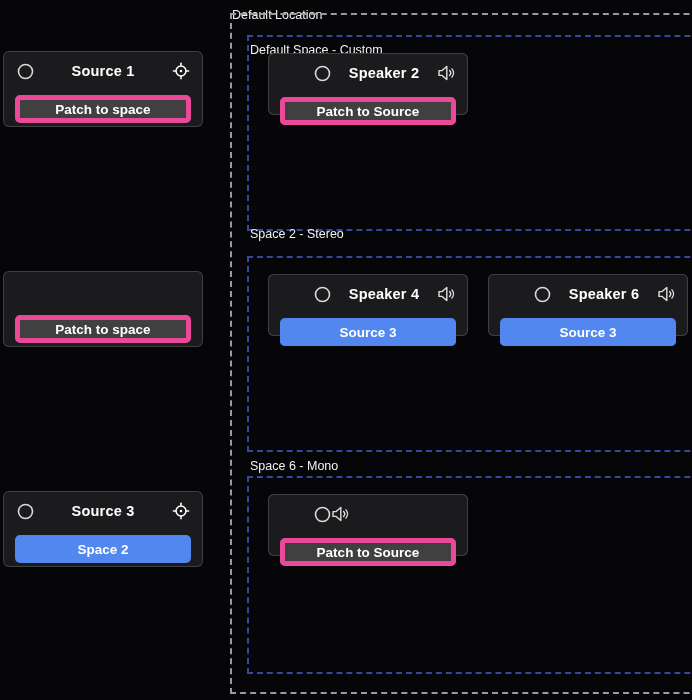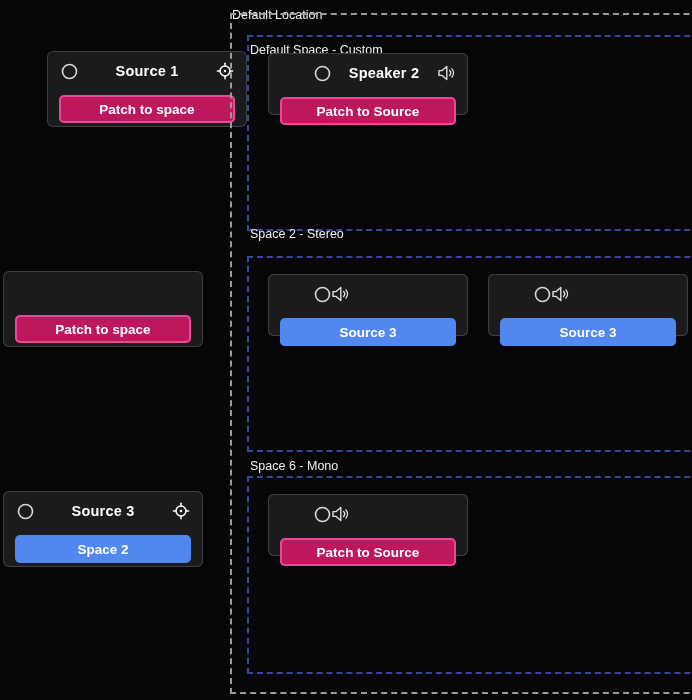--- a/index.html
+++ b/index.html
@@ -35,21 +35,21 @@
   }
   .icon{display:flex;align-items:center;justify-content:center;width:18px;height:18px;flex:0 0 auto;}
 
   .btn{
     position:absolute;left:11px;right:11px;top:43px;height:28px;
     display:flex;align-items:center;justify-content:center;
     font-size:13.5px;font-weight:bold;color:#ffffff;
     border-radius:5px;box-sizing:border-box;
     cursor:pointer;
   }
-  .btn.outline{background:#be185d;border:2px solid #ec4899;}
+  .btn.outline{background:#404040;border:5px solid #ec4899;}
   .btn.filled-light{background:#5287f0;}
   .btn.filled-dark{background:#3a67d8;}
 
   
   .loc-label{
     position:absolute;left:232px;top:0px;
     font-size:12.5px;color:#f2f2f2;line-height:14px;margin-top:8px;
   }
   .loc-box{
     position:absolute;left:230px;top:13px;width:520px;height:681px;
@@ -96,21 +96,21 @@
     <g id="ico-speaker" fill="none" stroke="#e0e0e0" stroke-width="1.4" stroke-linejoin="round" stroke-linecap="round">
       <path d="M2 6.6 h3.1 L9.8 2.4 v13.2 L5.1 11.4 H2 z"></path>
       <path d="M12.6 6.6 a3.4 3.4 0 0 1 0 4.8"></path>
       <path d="M14.9 4.9 a6.2 6.2 0 0 1 0 8.2"></path>
     </g>
   </defs>
 </svg>
 
 <div class="stage">
 
-  <div class="card source" style="left:3px;top:51px;margin-left:44px;">
+  <div class="card source" style="left:3px;top:51px;">
     <div class="card-header">
       <span class="icon">
           <svg width="17" height="17" viewBox="0 0 17 17">
             <use href="#ico-circle"></use>
           </svg>
         </span>
       <span class="card-title">Source 1</span>
       <span class="icon">
           <svg width="18" height="18" viewBox="0 0 24 24">
             <use href="#ico-target"></use>
@@ -205,20 +205,21 @@
       </div>
       <div class="btn filled-light">Source 3</div>
     </div>
     <div class="card speaker">
       <div class="card-header">
         <span class="icon">
             <svg width="17" height="17" viewBox="0 0 17 17">
               <use href="#ico-circle"></use>
             </svg>
           </span>
+        <span class="card-title">Speaker 4</span>
         <span class="icon">
             <svg width="18" height="18" viewBox="0 0 18 18">
               <use href="#ico-speaker"></use>
             </svg>
           </span>
       </div>
       <div class="btn filled-light">Source 3</div>
     </div>
   </div>
 
@@ -239,20 +240,21 @@
       </div>
       <div class="btn filled-light">Source 3</div>
     </div>
     <div class="card speaker">
       <div class="card-header">
         <span class="icon">
             <svg width="17" height="17" viewBox="0 0 17 17">
               <use href="#ico-circle"></use>
             </svg>
           </span>
+        <span class="card-title">Speaker 6</span>
         <span class="icon">
             <svg width="18" height="18" viewBox="0 0 18 18">
               <use href="#ico-speaker"></use>
             </svg>
           </span>
       </div>
       <div class="btn filled-light">Source 3</div>
     </div>
   </div>
 

